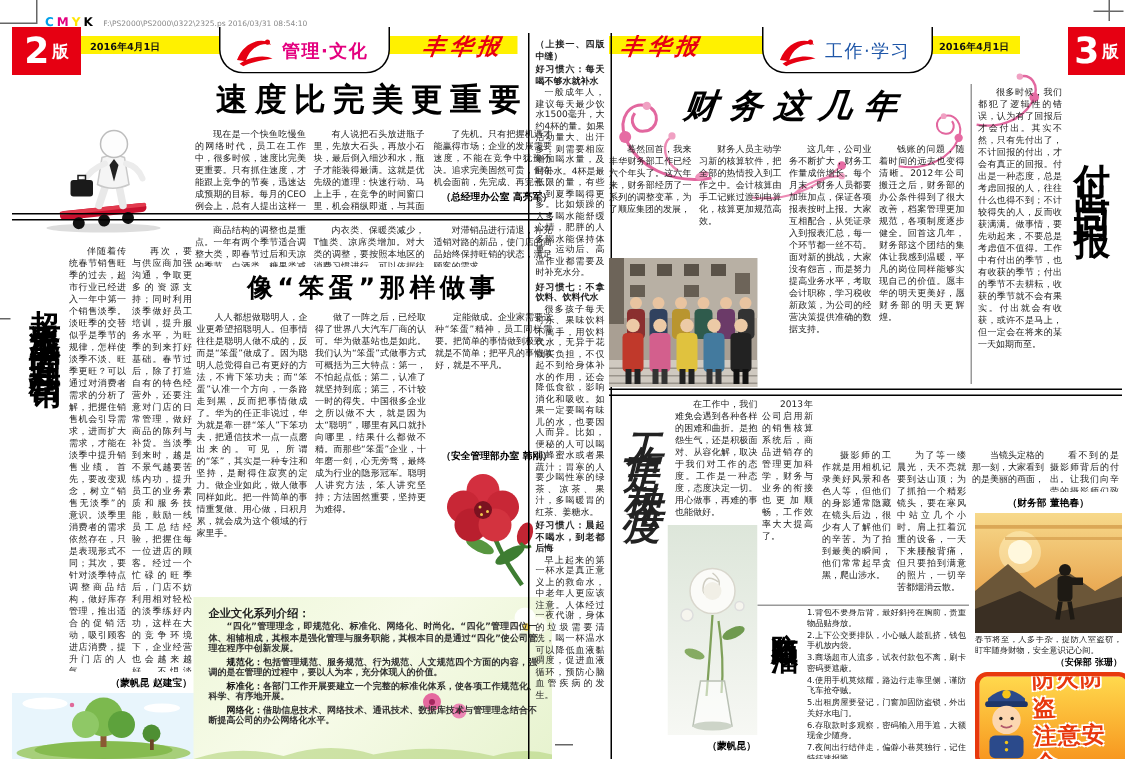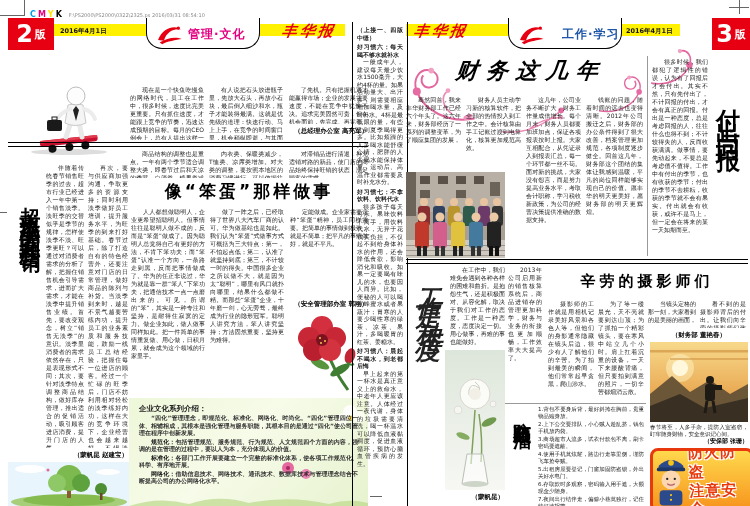--- a/index.html
+++ b/index.html
@@ -81,27 +81,28 @@
   <div class="abs ybar" style="left:406px;top:24px;width:274px;height:12px;"></div>
   <div class="abs papername" style="left:414px;top:22px;">丰华报</div>
   <div class="abs tab" style="left:508px;top:18px;width:112px;height:30px;"></div>
   <div class="abs" style="left:516px;top:23px;">
     <svg width="30" height="22" viewBox="0 0 34 26">
         <path d="M4 20 C10 4 26 2 31 8 C24 6 14 10 11 21 Z" fill="#e60012"></path>
         <path d="M6 23 C15 17 26 16 32 19 C26 20 14 22 9 25 Z" fill="#e60012"></path>
         <circle cx="28" cy="6" r="2" fill="#e60012"></circle>
       </svg>
   </div>
-  <div class="abs" style="left:550px;top:26px;font-size:12px;font-weight:bold;color:#1e56a8;letter-spacing:1px;margin-left:12px;">工作·学习</div>
+  <div class="abs" style="left:550px;top:26px;font-size:12px;font-weight:normal;color:#1e56a8;letter-spacing:1px;">工作·学习</div>
   <div class="abs datetxt" style="left:626px;top:26.5px;">2016年4月1日</div>
   <div class="abs redbox" style="left:712px;top:18px;width:38px;height:32px;">
     <span class="num">3</span>
     <span class="lab">版</span>
   </div>
 
+  <div class="abs h-big" style="left:128px;top:52px;width:240px;font-size:21px;letter-spacing:5px;">速度比完美更重要</div>
   <div class="abs" style="left:14px;top:80px;width:110px;height:76px;">
     <svg width="110" height="76" viewBox="0 0 110 76">
       <ellipse cx="55" cy="72" rx="38" ry="3" fill="#ddd"></ellipse>
       <g transform="rotate(-6 55 63)">
         <rect x="26" y="58" width="58" height="6" rx="3" fill="#c8102e"></rect>
         <rect x="26" y="58" width="58" height="2.5" rx="1.2" fill="#e23a4e"></rect>
         <circle cx="38" cy="67" r="4" fill="#111"></circle>
           <circle cx="55" cy="67" r="4" fill="#111"></circle>
           <circle cx="71" cy="67" r="4" fill="#111"></circle>
       </g>
@@ -320,21 +321,20 @@
       <circle cx="30" cy="44" r="6" fill="#f1efe6"></circle>
       <circle cx="13" cy="60" r="4" fill="#f6f5ee" stroke="#ddd"></circle>
         <circle cx="48" cy="54" r="3" fill="#f6f5ee" stroke="#ddd"></circle>
       <path d="M22 104 L38 104 L43 134 L17 134 Z" fill="rgba(255,255,255,0.55)" stroke="#b9c0b4"></path>
       <ellipse cx="30" cy="134" rx="13" ry="3" fill="#cdd4c8"></ellipse>
     </svg>
   </div>
   <div class="abs byline" style="left:430px;top:493px;width:74px;">（蒙帆昆）</div>
   <div class="abs col" style="left:508px;top:266px;width:34px;height:128px;">2013年公司启用新的销售核算系统后，商品进销存的管理更加科学，财务与业务的衔接也更加顺畅，工作效率大大提高了。</div>
 
-  <div class="abs h-big" style="left:548px;top:272px;width:198px;font-size:15px;letter-spacing:4px;">辛劳的摄影师们</div>
   <div class="abs col" style="left:548px;top:300px;width:46px;height:96px;">摄影师的工作就是用相机记录美好风景和各色人等，但他们的身影通常隐藏在镜头后边，很少有人了解他们的辛苦。为了拍到最美的瞬间，他们常常起早贪黑，爬山涉水。</div>
   <div class="abs col" style="left:598px;top:300px;width:46px;height:96px;">为了等一缕晨光，天不亮就要到达山顶；为了抓拍一个精彩镜头，要在寒风中站立几个小时。肩上扛着沉重的设备，一天下来腰酸背痛，但只要拍到满意的照片，一切辛苦都烟消云散。</div>
   <div class="abs col" style="left:648px;top:300px;width:48px;height:28px;">当镜头定格的那一刻，大家看到的是美丽的画面，</div>
   <div class="abs col" style="left:700px;top:300px;width:46px;height:28px;">看不到的是摄影师背后的付出。让我们向辛劳的摄影师们致敬。</div>
   <div class="abs byline" style="left:628px;top:331px;width:98px;">（财务部 董艳春）</div>
   <div class="abs" style="left:650px;top:342px;width:98px;height:80px;">
     <svg width="98" height="80" viewBox="0 0 98 80">
       <defs>
           <linearGradient id="sk" x1="0" y1="0" x2="0" y2="1">
             <stop offset="0" stop-color="#f7d98b"></stop>

